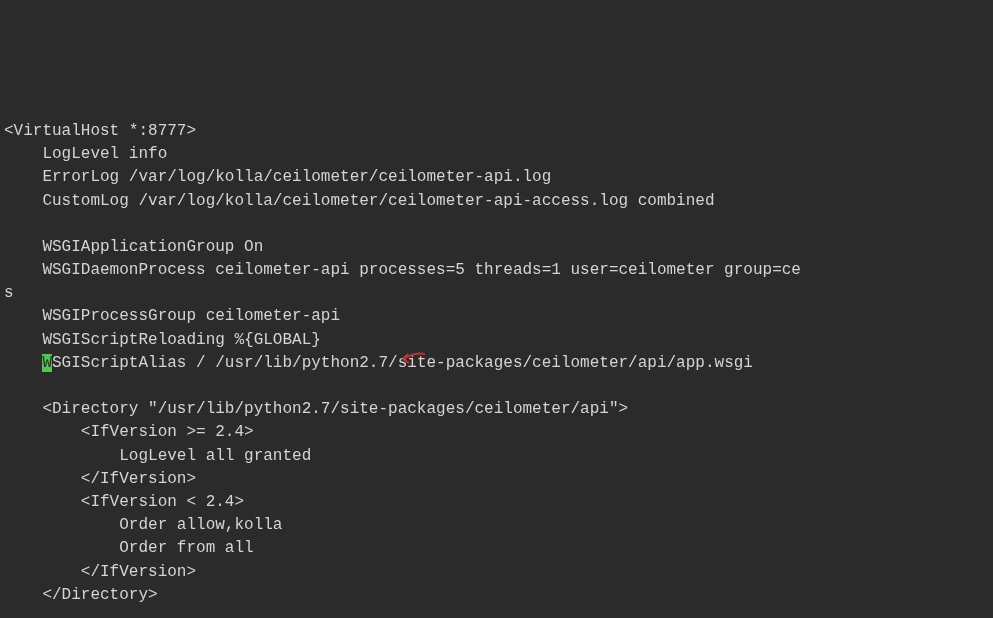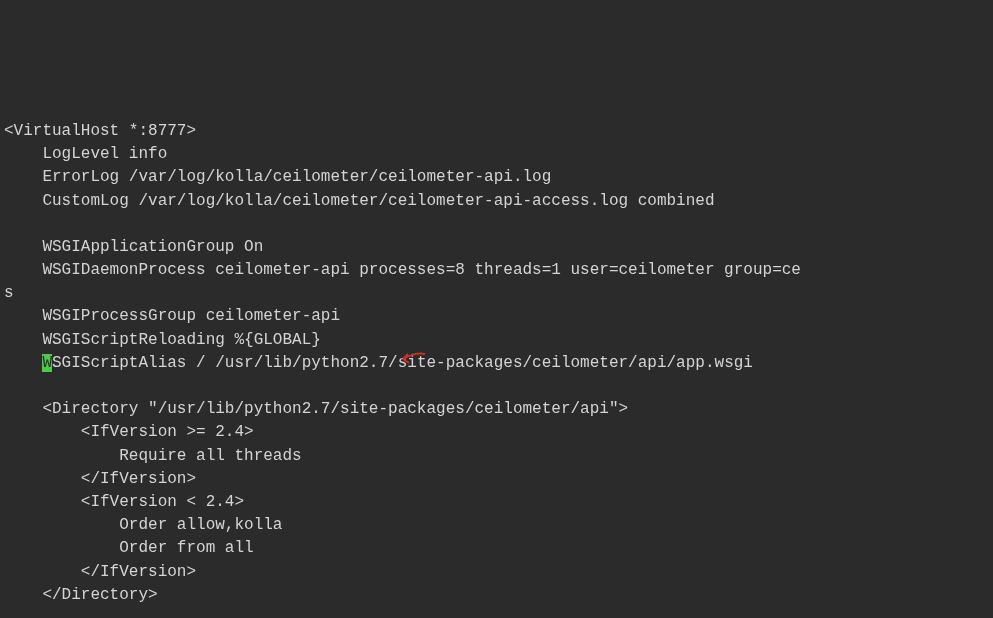--- a/index.html
+++ b/index.html
@@ -48,29 +48,29 @@
 
 
 
 <div class="editor-content">
 <span class="line">&lt;VirtualHost *:8777&gt;</span>
 <span class="line">    LogLevel info</span>
 <span class="line">    ErrorLog /var/log/kolla/ceilometer/ceilometer-api.log</span>
 <span class="line">    CustomLog /var/log/kolla/ceilometer/ceilometer-api-access.log combined</span>
 <span class="line"></span>
 <span class="line">    WSGIApplicationGroup On</span>
-<span class="line">    WSGIDaemonProcess ceilometer-api processes=8 threads=1 user=ceilometer group=ce</span>
+<span class="line">    WSGIDaemonProcess ceilometer-api processes=5 threads=1 user=ceilometer group=ce</span>
 <span class="line">s</span>
 <span class="line">    WSGIProcessGroup ceilometer-api</span>
 <span class="line">    WSGIScriptReloading %{GLOBAL}</span>
 <span class="line"><span>    </span><span class="cursor">W</span><span>SGIScriptAlias / /usr/lib/python2.7/site-packages/ceilometer/api/app.wsgi</span></span>
 <span class="line"></span>
 <span class="line">    &lt;Directory "/usr/lib/python2.7/site-packages/ceilometer/api"&gt;</span>
 <span class="line">        &lt;IfVersion &gt;= 2.4&gt;</span>
-<span class="line">            Require all threads</span>
+<span class="line">            LogLevel all granted</span>
 <span class="line">        &lt;/IfVersion&gt;</span>
 <span class="line">        &lt;IfVersion &lt; 2.4&gt;</span>
 <span class="line">            Order allow,kolla</span>
 <span class="line">            Order from all</span>
 <span class="line">        &lt;/IfVersion&gt;</span>
 <span class="line">    &lt;/Directory&gt;</span>
 <span class="line"></span>
 
 
 

